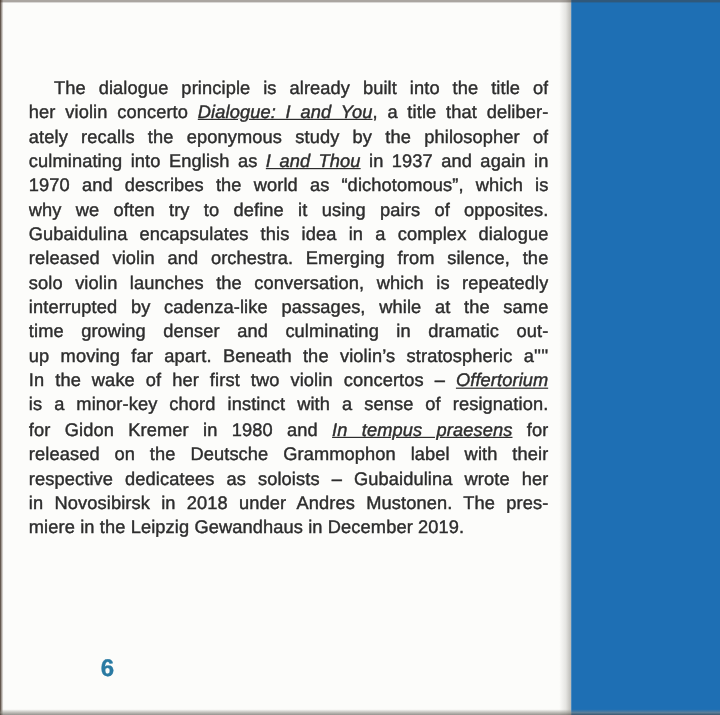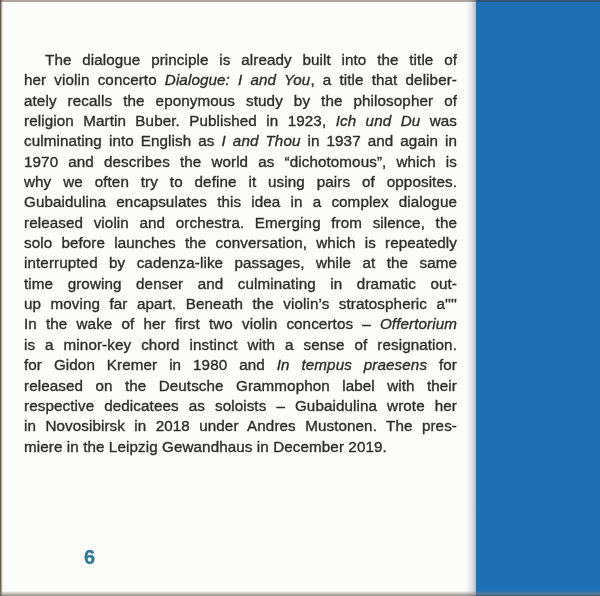--- a/index.html
+++ b/index.html
@@ -10,61 +10,60 @@
   }
   .blue-panel{
     position:absolute;left:476px;top:0;width:124px;height:596px;
     background:var(--panel,#1e6fb4);
   }
   .edge-shadow{
     position:absolute;left:466px;top:0;width:10px;height:596px;
     background:linear-gradient(90deg,rgba(0,0,0,0) 0%,rgba(125,123,116,0.18) 55%,rgba(105,103,96,0.45) 100%);
   }
   .text-block{
-    position:absolute;left:24px;top:50px;width:433px;
+    position:absolute;left:24px;top:64px;width:433px;
     color:var(--body_text,#2d2d2d);
     font-size:15.2px;line-height:20.35px;
     -webkit-text-stroke:0.35px currentColor;
     letter-spacing:0.1px;
   }
   .line{
     text-align:justify;
     text-align-last:justify;
     height:20.35px;overflow:hidden;
   }
   .line.indent{text-indent:21px;}
   .line.last{text-align-last:left;}
-  .line em{font-style:italic;}
+  .line em{font-style:italic;text-decoration:underline;}
   .page-num{
     position:absolute;left:84px;top:546px;
     font-size:20px;font-weight:bold;
     color:var(--page_number,#2a7aa2);
     -webkit-text-stroke:0.3px currentColor;
   }
   .edge.top{position:absolute;left:0;top:0;right:0;height:1.5px;background:rgba(70,60,52,0.45);z-index:5;}
   .edge.left{position:absolute;left:0;top:0;width:3px;height:596px;z-index:5;
     background:linear-gradient(90deg,#47382d 0px,rgba(71,56,45,0.35) 55%,rgba(71,56,45,0) 100%);}
   .edge.bottom{position:absolute;left:0;bottom:0;right:0;height:5px;z-index:5;
     background:linear-gradient(180deg,rgba(0,0,0,0) 0%,rgba(140,138,130,0.55) 55%,rgba(75,71,64,0.6) 100%);}
 </style>
 </head>
 <body>
 
 <div class="scan">
   <div class="text-block">
       <div class="line indent"><span>The dialogue principle is already built into the title of</span></div>
       <div class="line"><span>her violin concerto </span><em>Dialogue: I and You</em><span>, a title that deliber-</span></div>
       <div class="line"><span>ately recalls the eponymous study by the philosopher of</span></div>
-      <div class="line"><span>religion Martin Buber. Published in 1923, </span><em>Ich und Du</em><span> was</span></div>
       <div class="line"><span>culminating into English as </span><em>I and Thou</em><span> in 1937 and again in</span></div>
       <div class="line"><span>1970 and describes the world as “dichotomous”, which is</span></div>
       <div class="line"><span>why we often try to define it using pairs of opposites.</span></div>
       <div class="line"><span>Gubaidulina encapsulates this idea in a complex dialogue</span></div>
       <div class="line"><span>released violin and orchestra. Emerging from silence, the</span></div>
-      <div class="line"><span>solo before launches the conversation, which is repeatedly</span></div>
+      <div class="line"><span>solo violin launches the conversation, which is repeatedly</span></div>
       <div class="line"><span>interrupted by cadenza-like passages, while at the same</span></div>
       <div class="line"><span>time growing denser and culminating in dramatic out-</span></div>
       <div class="line"><span>up moving far apart. Beneath the violin’s stratospheric a''''</span></div>
       <div class="line"><span>In the wake of her first two violin concertos – </span><em>Offertorium</em></div>
       <div class="line"><span>is a minor-key chord instinct with a sense of resignation.</span></div>
       <div class="line"><span>for Gidon Kremer in 1980 and </span><em>In tempus praesens</em><span> for</span></div>
       <div class="line"><span>released on the Deutsche Grammophon label with their</span></div>
       <div class="line"><span>respective dedicatees as soloists – Gubaidulina wrote her</span></div>
       <div class="line"><span>in Novosibirsk in 2018 under Andres Mustonen. The pres-</span></div>
       <div class="line last"><span>miere in the Leipzig Gewandhaus in December 2019.</span></div>

